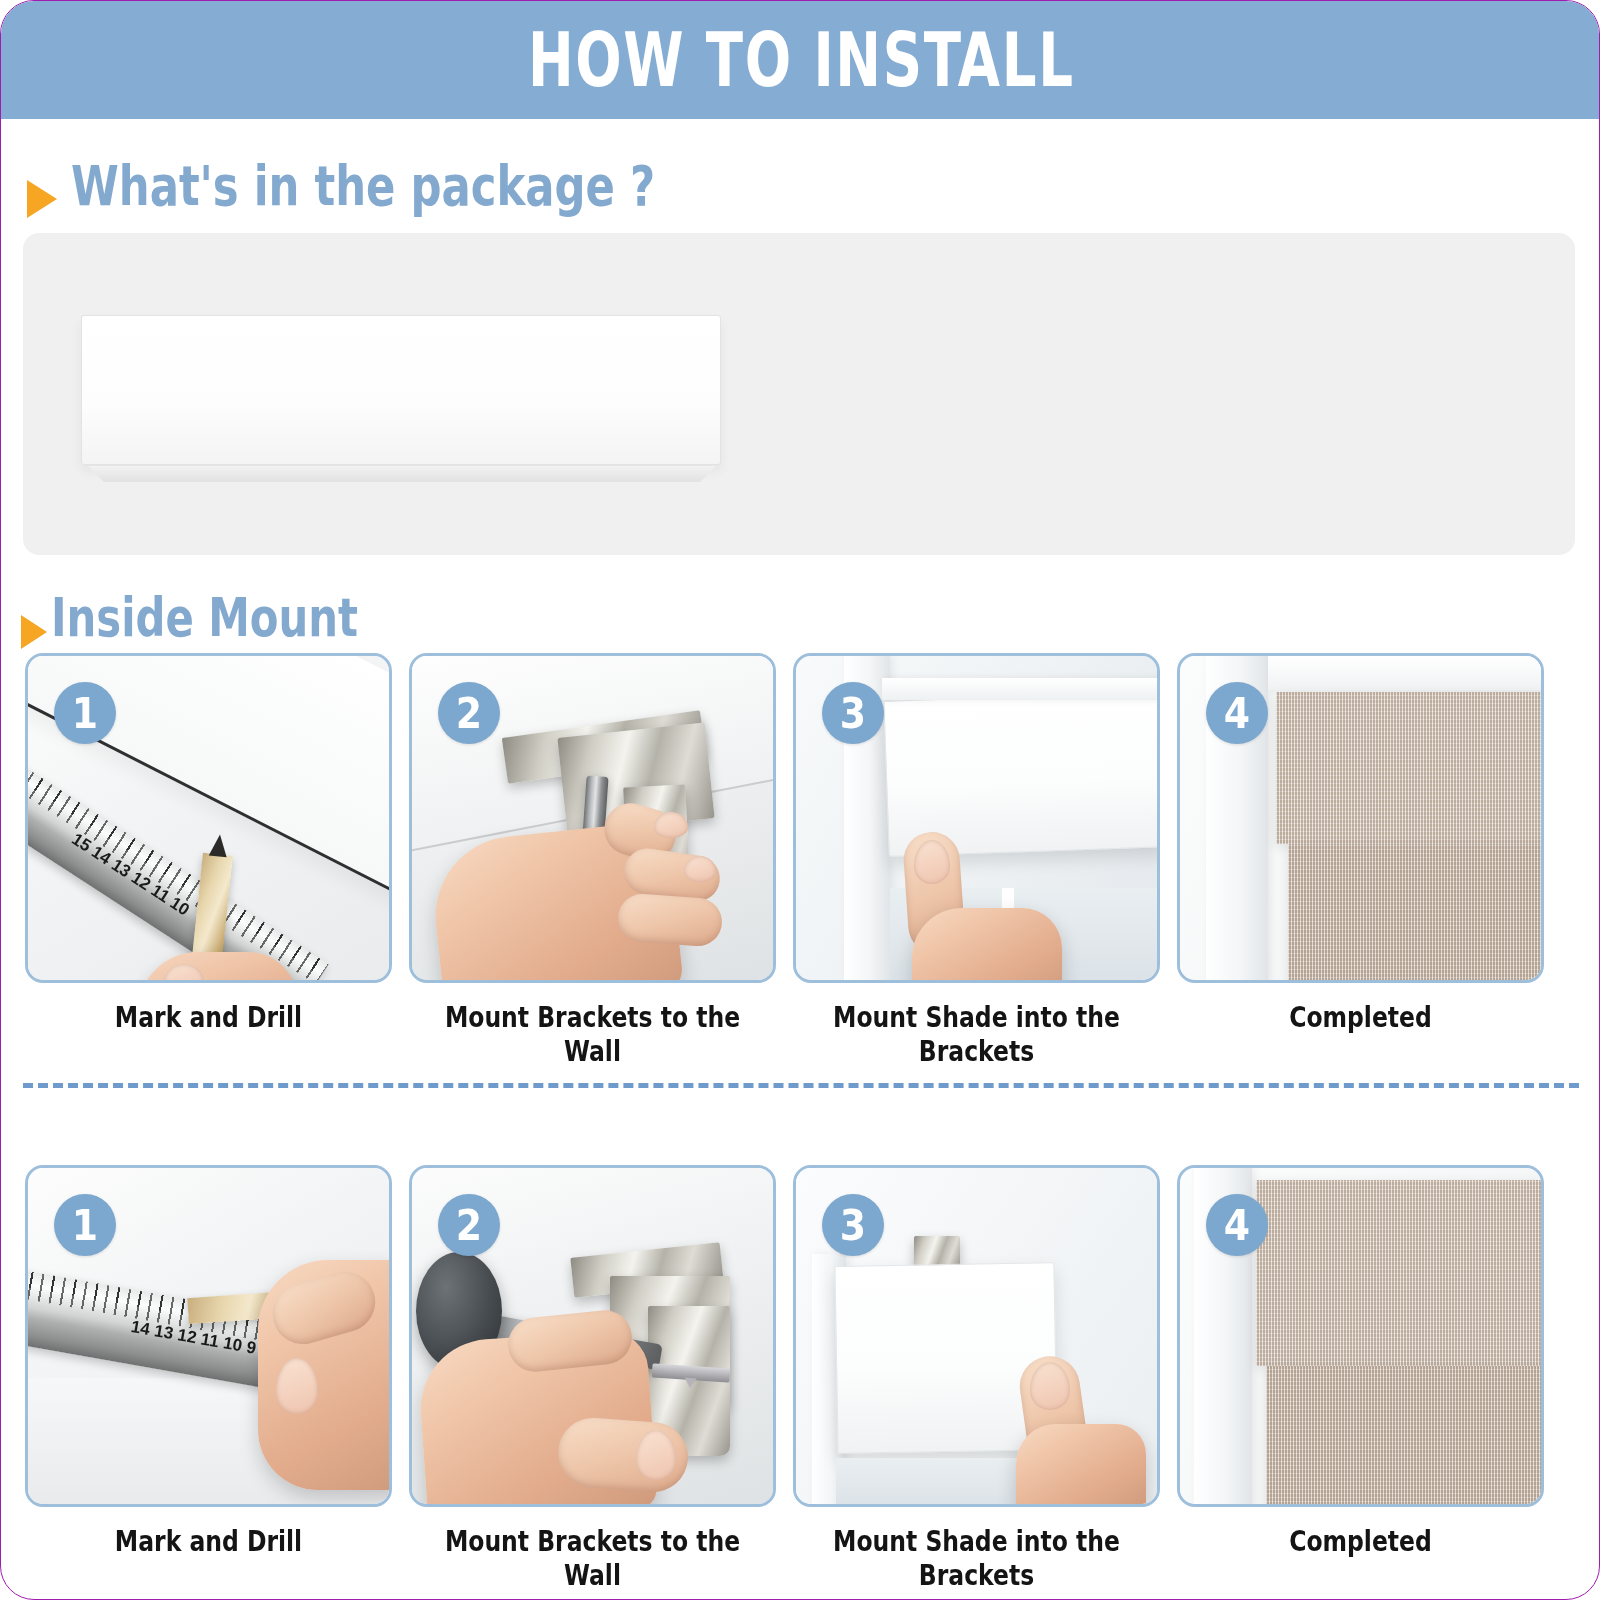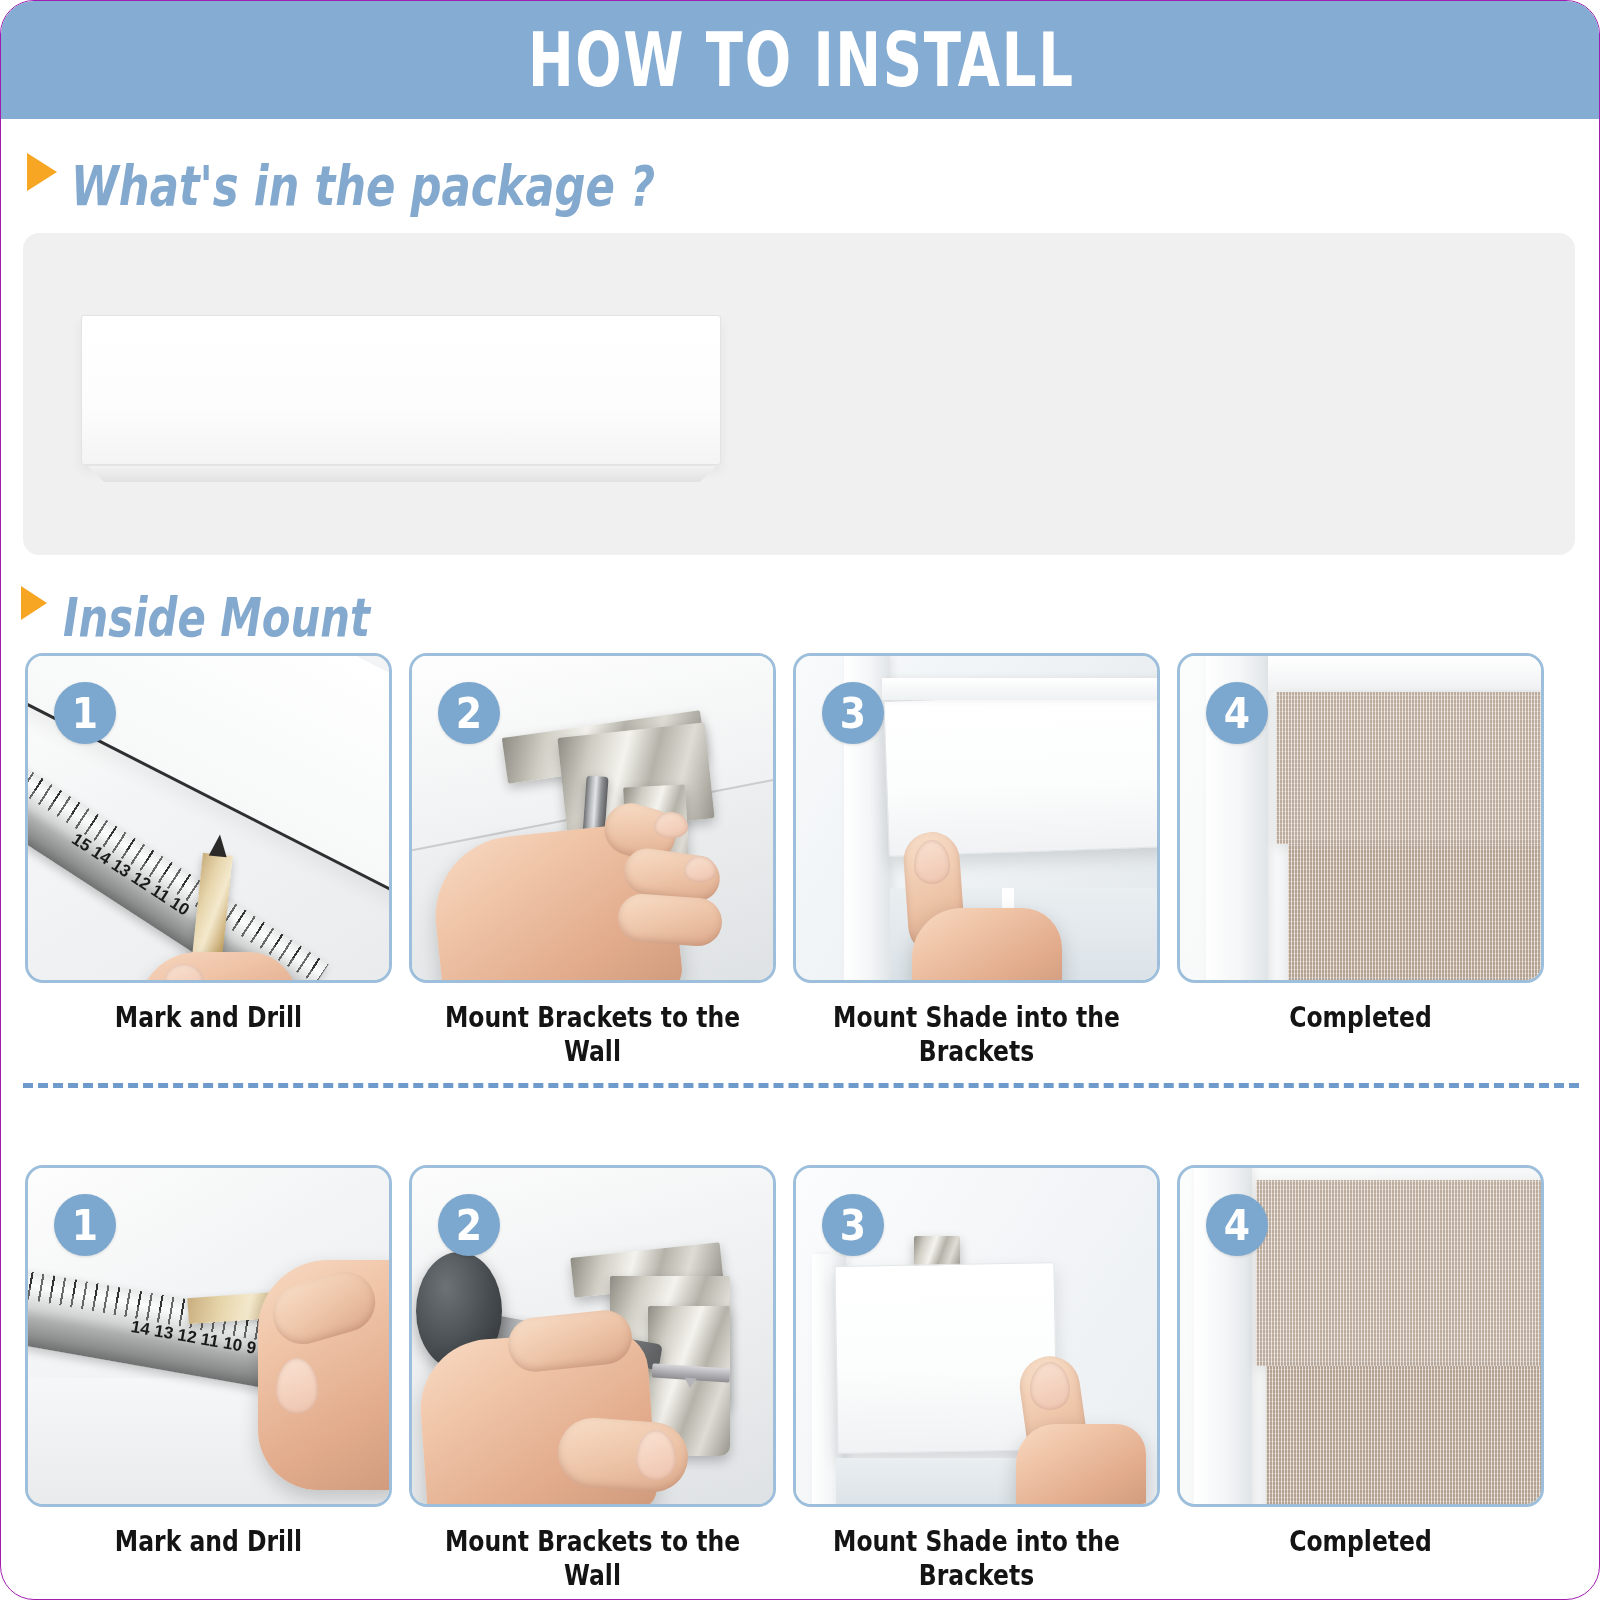--- a/index.html
+++ b/index.html
@@ -43,24 +43,23 @@
     letter-spacing: 2px;
     transform: scaleX(0.82);
     transform-origin: center;
     white-space: nowrap;
   }
 
   
   .sec-head {
     position: absolute;
     display: flex;
-    align-items: flex-start;
+    align-items: flex-end;
     gap: 14px;
     white-space: nowrap;
-    font-style: italic;
   }
   .tri {
     width: 0; height: 0;
     border-left: 30px solid #F6A623;
     border-top: 19px solid transparent;
     border-bottom: 19px solid transparent;
   }
   .tri.small {
     border-left-width: 26px;
     border-top-width: 17px;
@@ -69,21 +68,21 @@
   .sec-label {
     color: #84A9CE;
     font-family: "Liberation Sans Narrow", "DejaVu Sans Condensed", "Liberation Sans", sans-serif;
     font-weight: 700;
     font-size: 54px;
     transform: scaleX(0.86);
     transform-origin: left center;
   }
   #head-package { left: 26px; top: 152px; }
   #head-package .sec-label { font-size: 56px; }
-  #head-inside   { left: 20px; top: 585px; gap: 16px; }
+  #head-inside   { left: 20px; top: 585px; gap: 4px; }
   #head-outside  { left: 20px; top: 1098px; gap: 4px; }
   #head-inside .sec-label, #head-outside .sec-label { font-size: 54px; }
 
   
   .package-panel {
     position: absolute;
     left: 22px; top: 232px;
     width: 1552px; height: 322px;
     background: #F0F0F0;
     border-radius: 16px;

